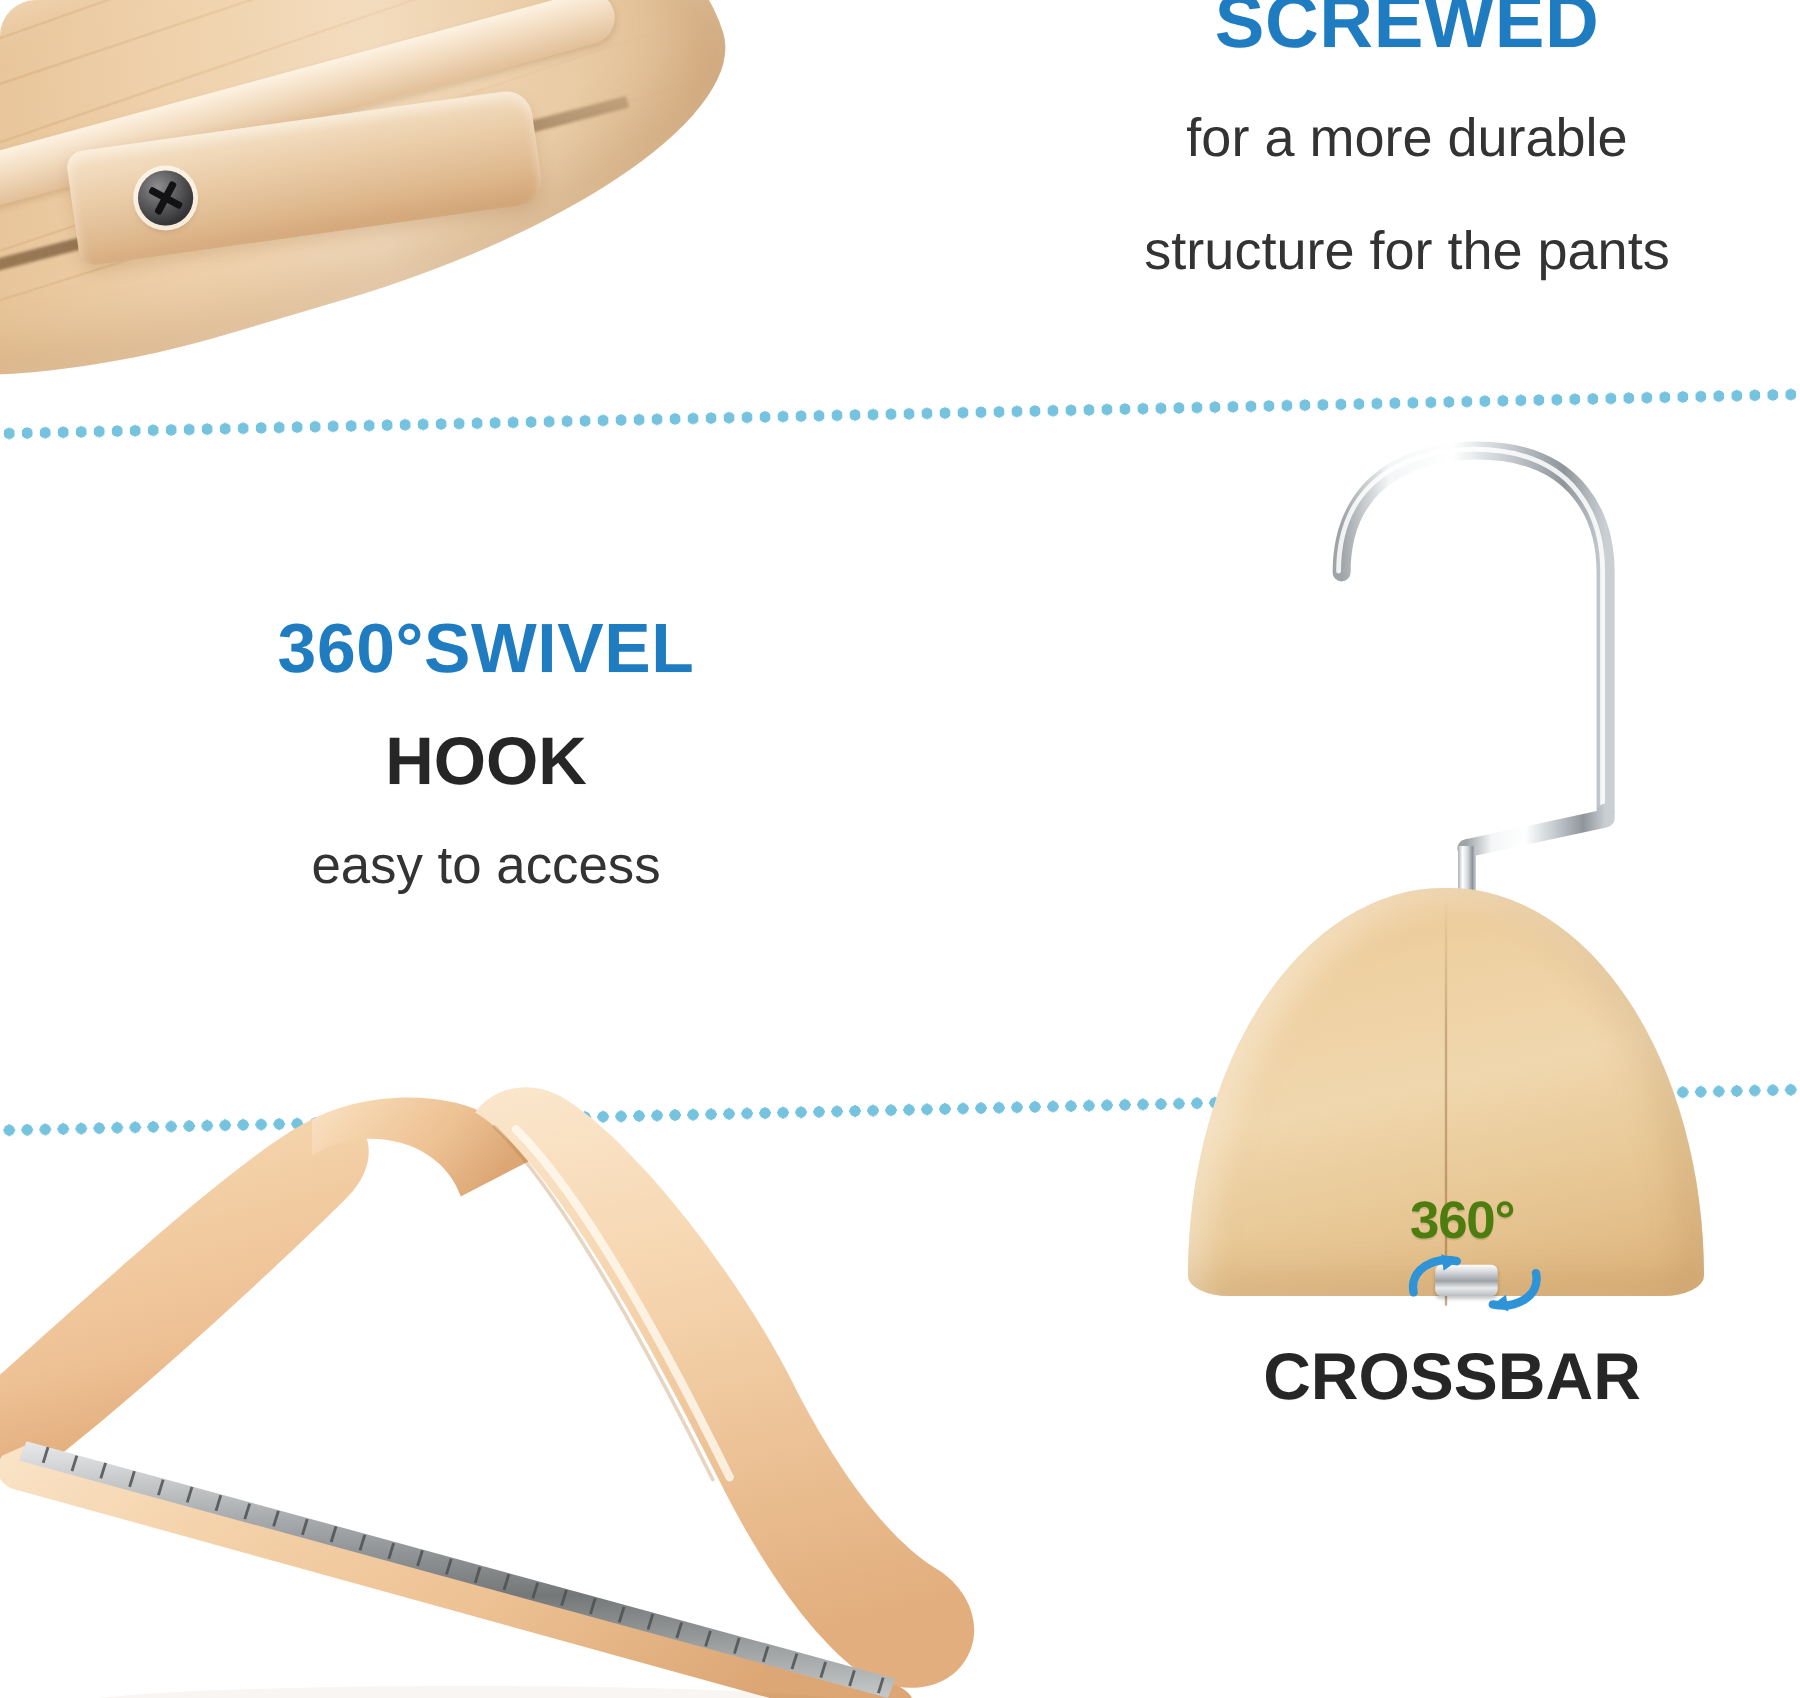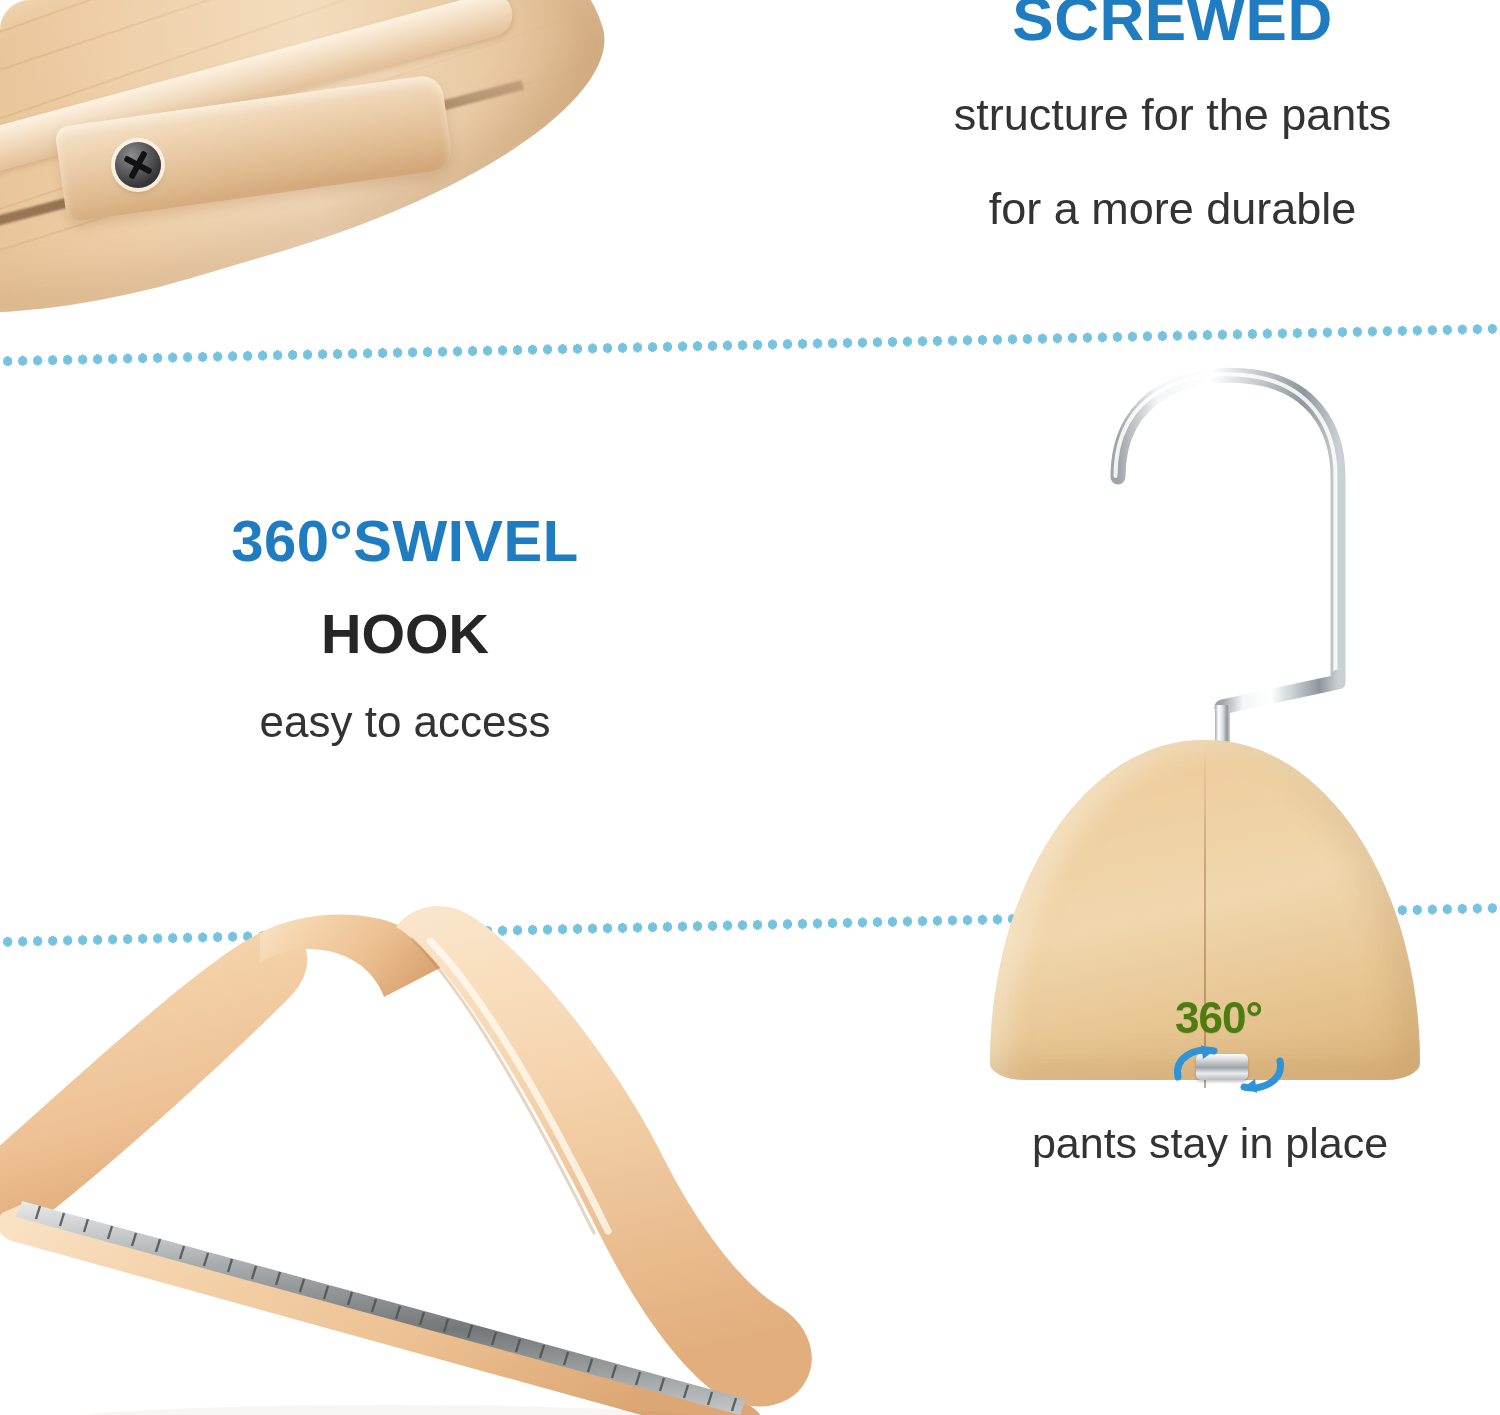--- a/index.html
+++ b/index.html
@@ -179,22 +179,22 @@
     <div class="seam"></div>
     <div class="bevel"></div>
     <div class="bar"></div>
     <div class="screw"></div>
   </div>
 
   <div class="divider" id="div-1"></div>
 
   <div class="feat" id="p-screwed">
     <span class="kicker">SCREWED</span>
+    <span class="desc">for a more durable</span>
     <span class="desc">structure for the pants</span>
-    <span class="desc">for a more durable</span>
   </div>
 
   <div class="feat" id="p-swivel">
     <span class="kicker">360°SWIVEL</span>
     <span class="title">HOOK</span>
     <span class="desc">easy to access</span>
   </div>
 
   <div id="art-hook">
     <svg width="430" height="760" viewBox="0 0 430 760">
@@ -322,16 +322,16 @@
       </g>
 
       <ellipse cx="430" cy="516" rx="330" ry="16" fill="rgba(150,110,70,.07)"></ellipse>
     </svg>
   </div>
 
   <div class="circle"></div>
 
   <div class="feat" id="p-crossbar">
     <span class="kicker">NON SLIP</span>
-    <span class="desc">pants stay in place</span>
+    <span class="title">CROSSBAR</span>
   </div>
 
 </div>
 
 </body></html>

